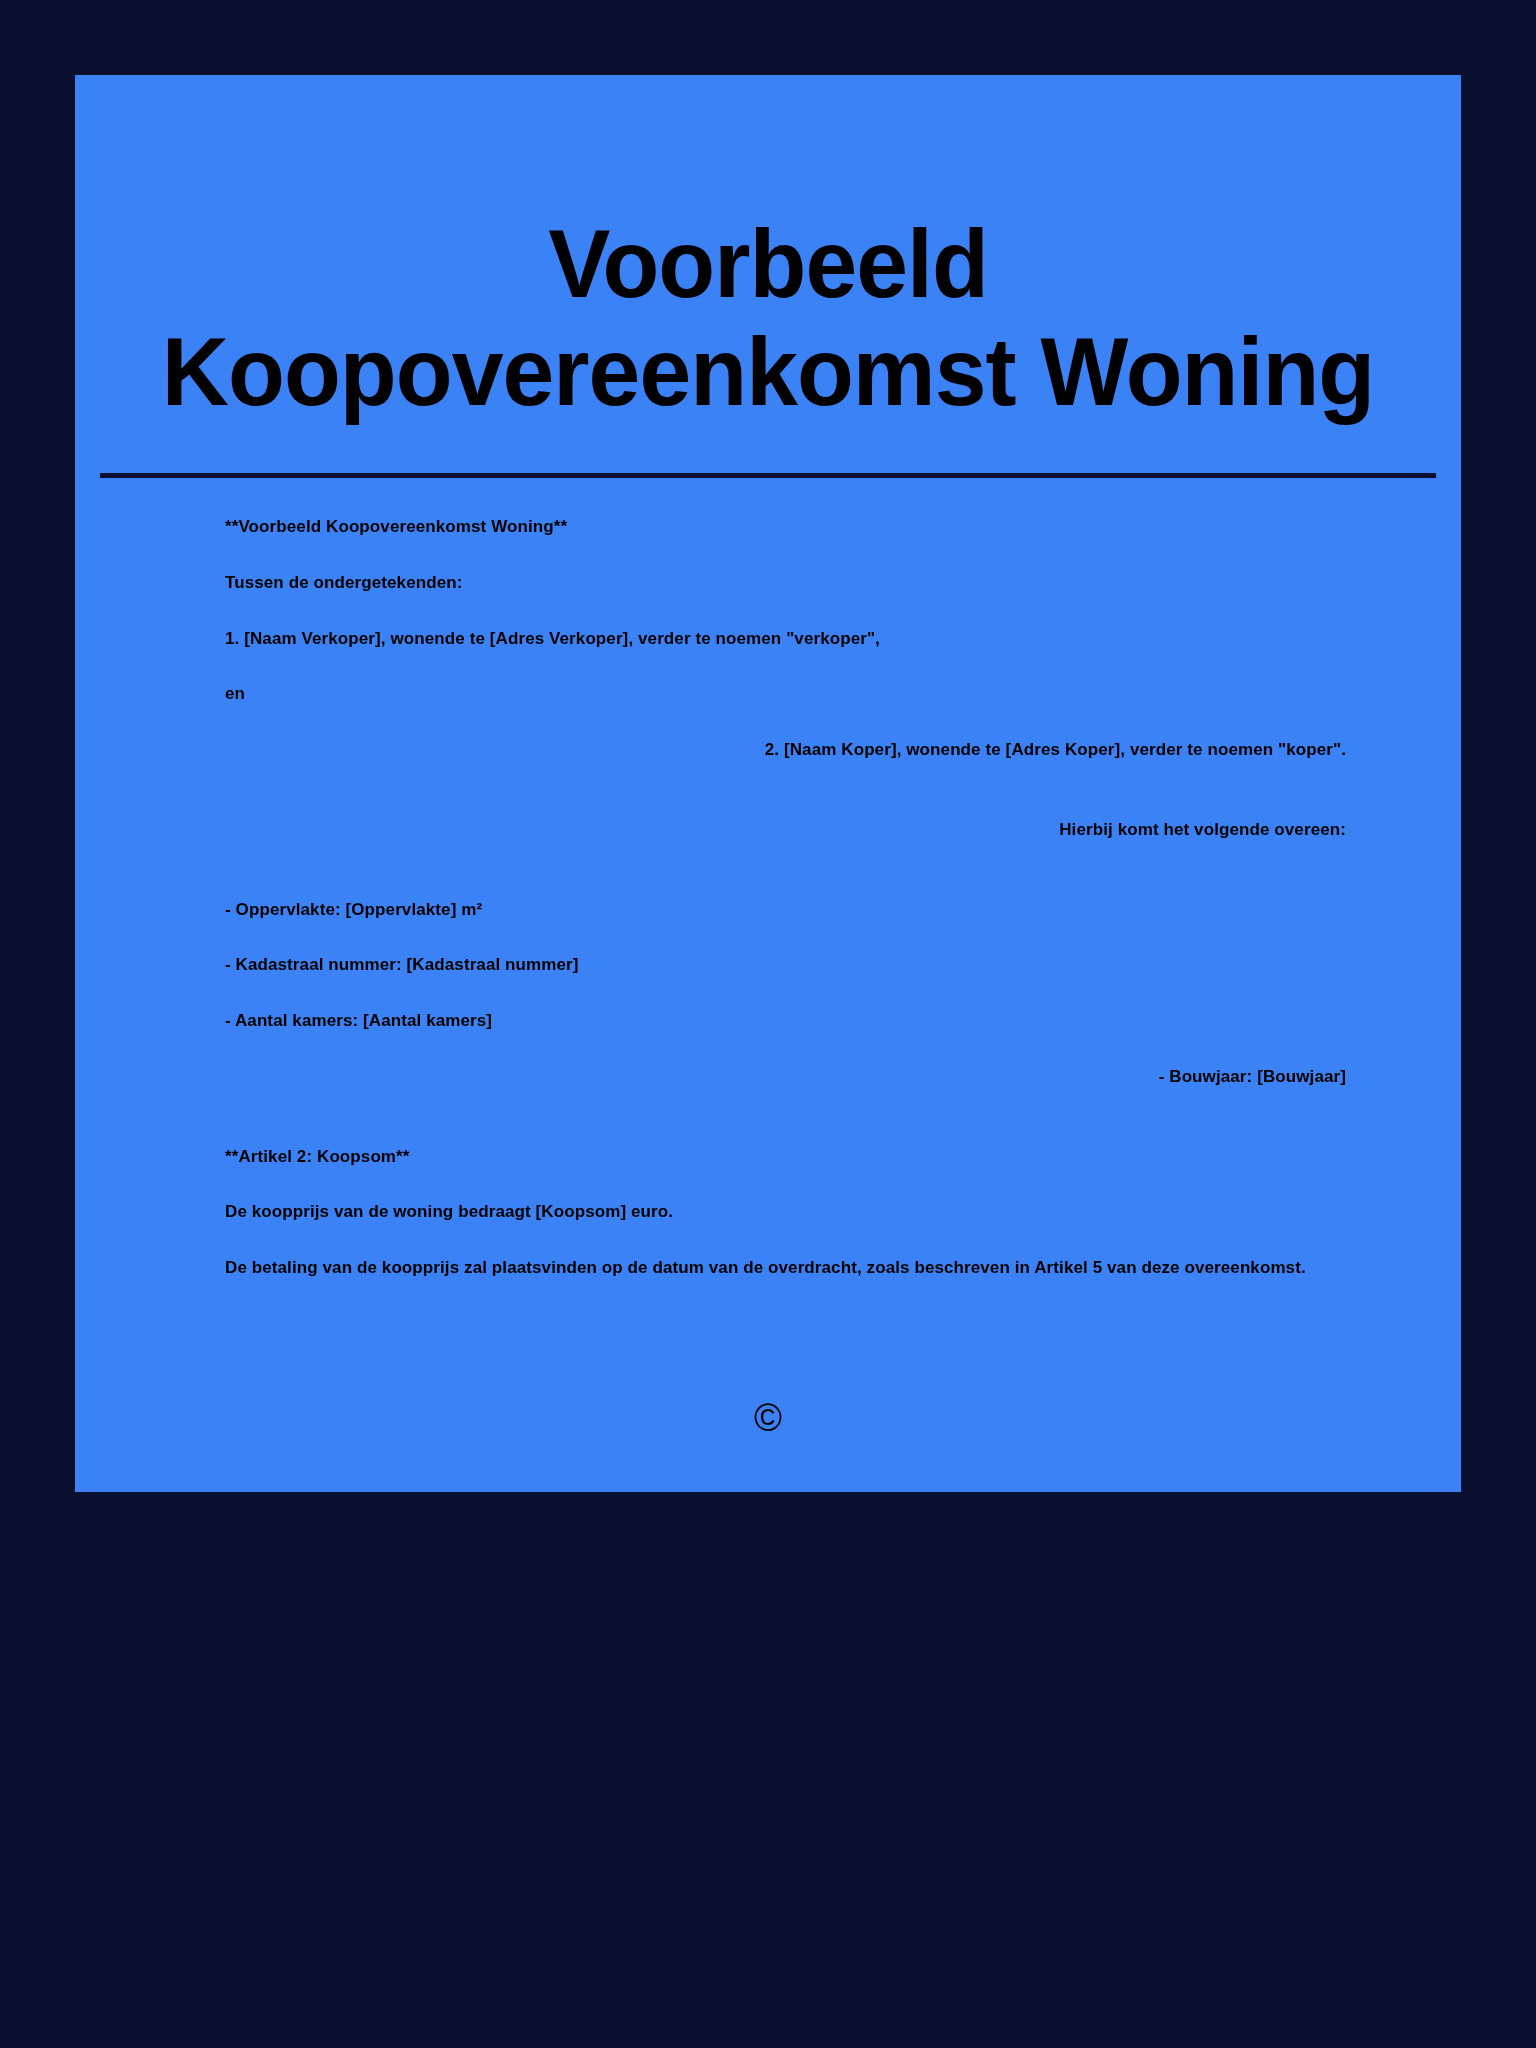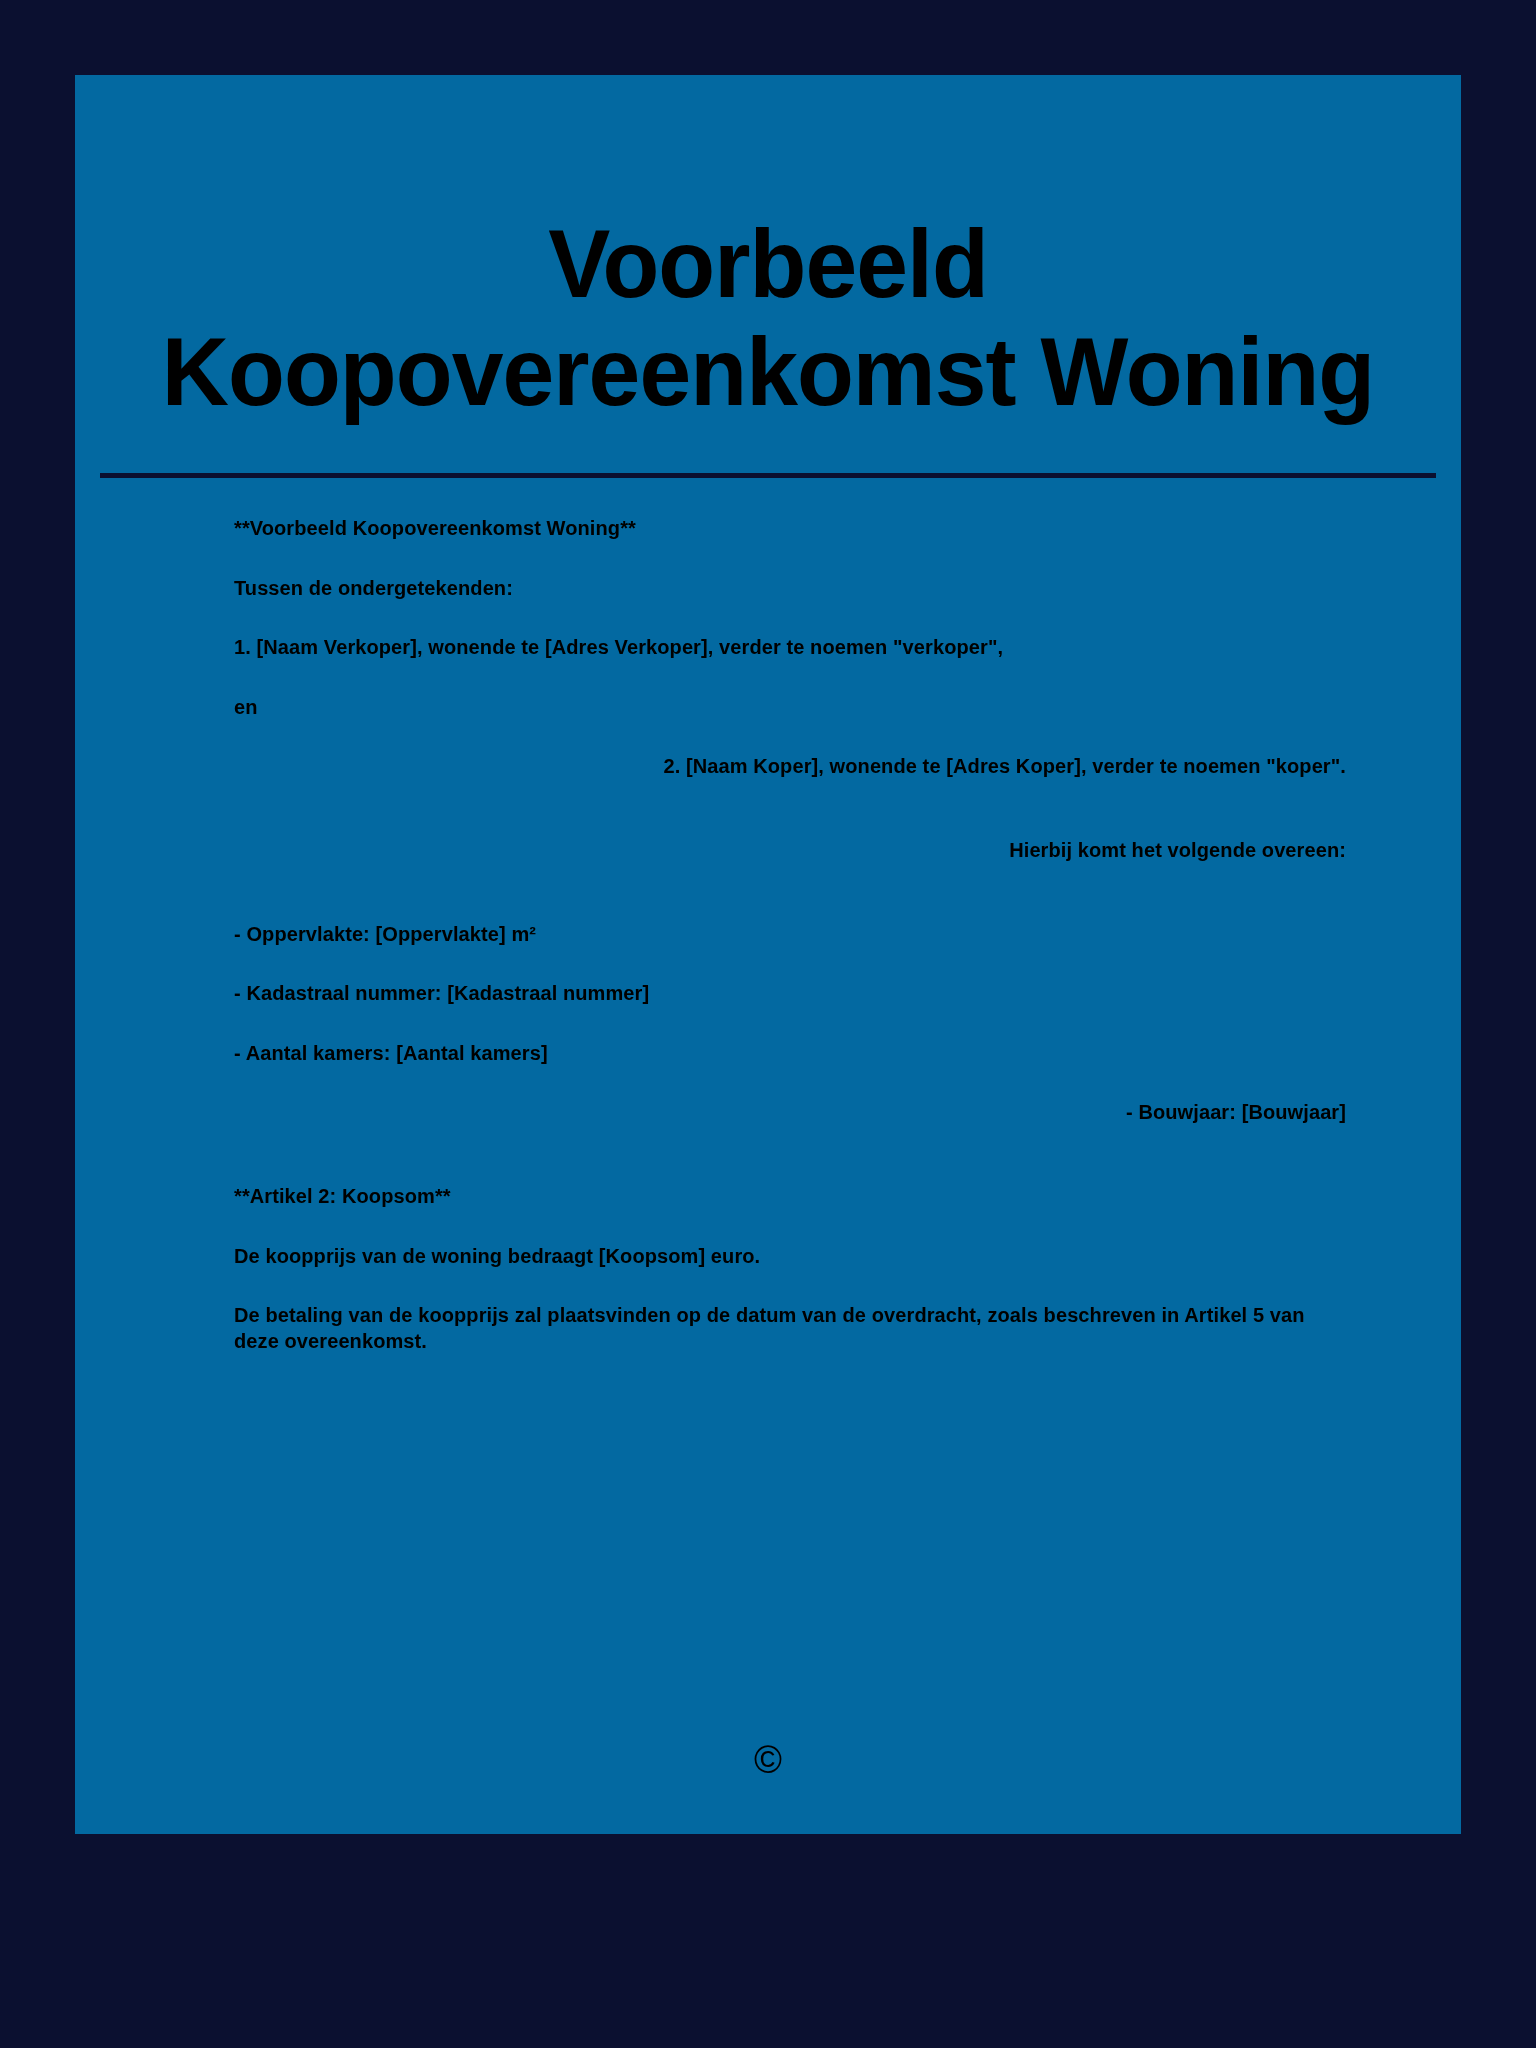--- a/index.html
+++ b/index.html
@@ -11,22 +11,22 @@
     height: 2048px;
     background: #0b1030;
     font-family: "Liberation Sans", sans-serif;
     overflow: hidden;
   }
   .page {
     position: absolute;
     left: 75px;
     top: 75px;
     width: 1386px;
-    height: 1759px;
-    background: #0369a1;
+    height: 1417px;
+    background: #3b82f6;
     box-sizing: border-box;
   }
   .title-block {
     padding: 135px 40px 0 40px;
   }
   .doc-title {
     font-family: "Liberation Sans Narrow", "Liberation Sans", sans-serif;
     font-weight: bold;
     font-size: 96px;
     line-height: 1.12;
@@ -42,24 +42,24 @@
     height: 5px;
     background: #0b1030;
   }
   .body-block {
     padding: 38px 0 0 0;
     margin: 0 115px 0 150px;
   }
   .para {
     font-family: "Liberation Sans Narrow", "Liberation Sans", sans-serif;
     font-weight: bold;
-    font-size: 20px;
+    font-size: 17px;
     line-height: 1.28;
     color: #000000;
-    margin: 0 0 34px 9px;
+    margin: 0 0 34px 0;
     letter-spacing: 0.1px;
   }
   .para.gap-lg {
     margin-bottom: 58px;
     text-align: right;
   }
   .footer {
     position: absolute;
     left: 0;
     right: 0;

